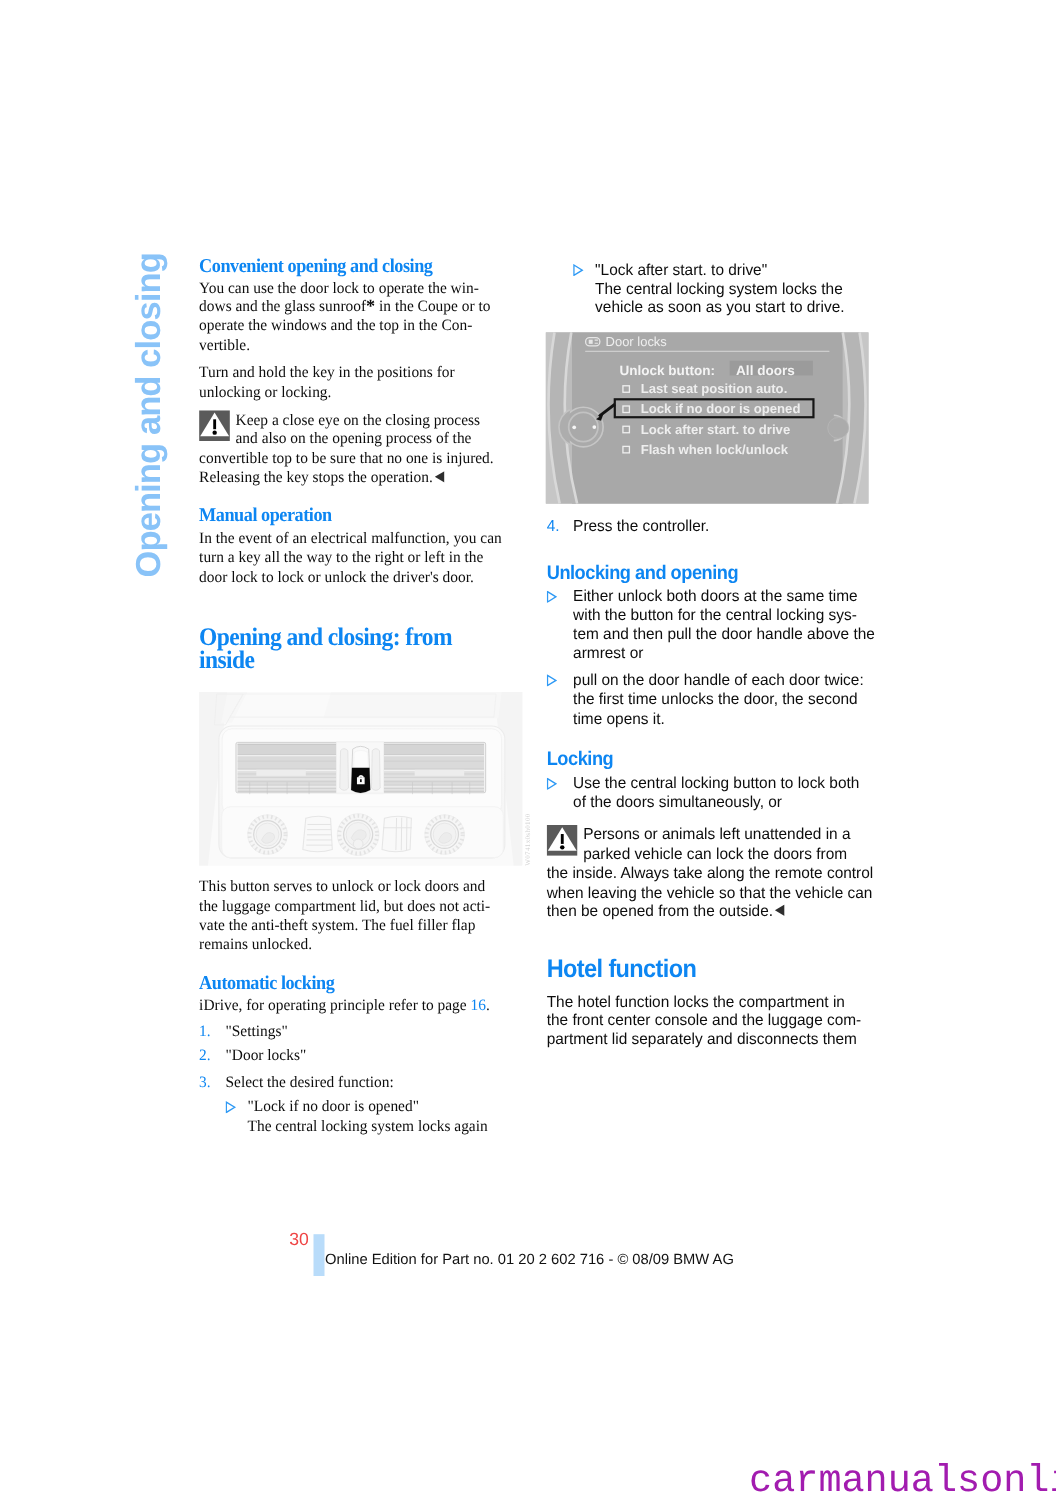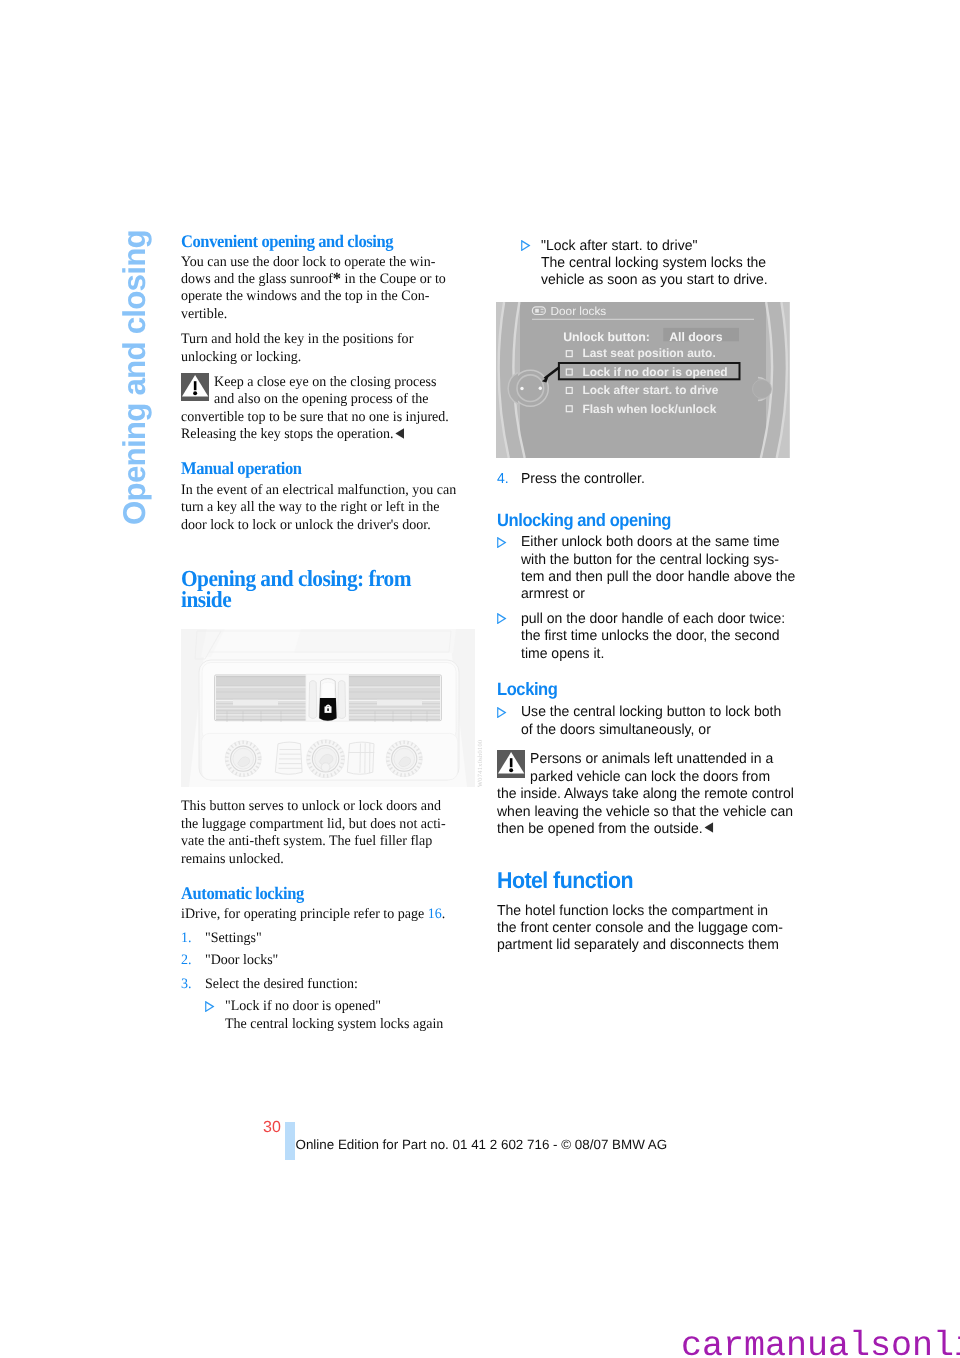--- a/index.html
+++ b/index.html
@@ -402,15 +402,15 @@
     <div style="height:32px"></div>
     <h1>Hotel function</h1>
     <div style="height:11px"></div>
     <p>The hotel function locks the compartment in
 the front center console and the luggage com-
 partment lid separately and disconnects them</p>
   </div>
 
   <div class="pgnum" style="left:263px;top:1119px;">30</div>
   <div class="footbar" style="left:285px;top:1122px;width:10px;height:37.5px;"></div>
-  <div class="foottxt" style="left:295.5px;top:1137px;">Online Edition for Part no. 01 41 2 602 716 - © 08/07 BMW AG</div>
+  <div class="foottxt" style="left:295.5px;top:1137px;">Online Edition for Part no. 01 20 2 602 716 - © 08/09 BMW AG</div>
   <div class="wm" style="left:681px;top:1326px;">carmanualsonline.info</div>
 </div>
 
 </body></html>

